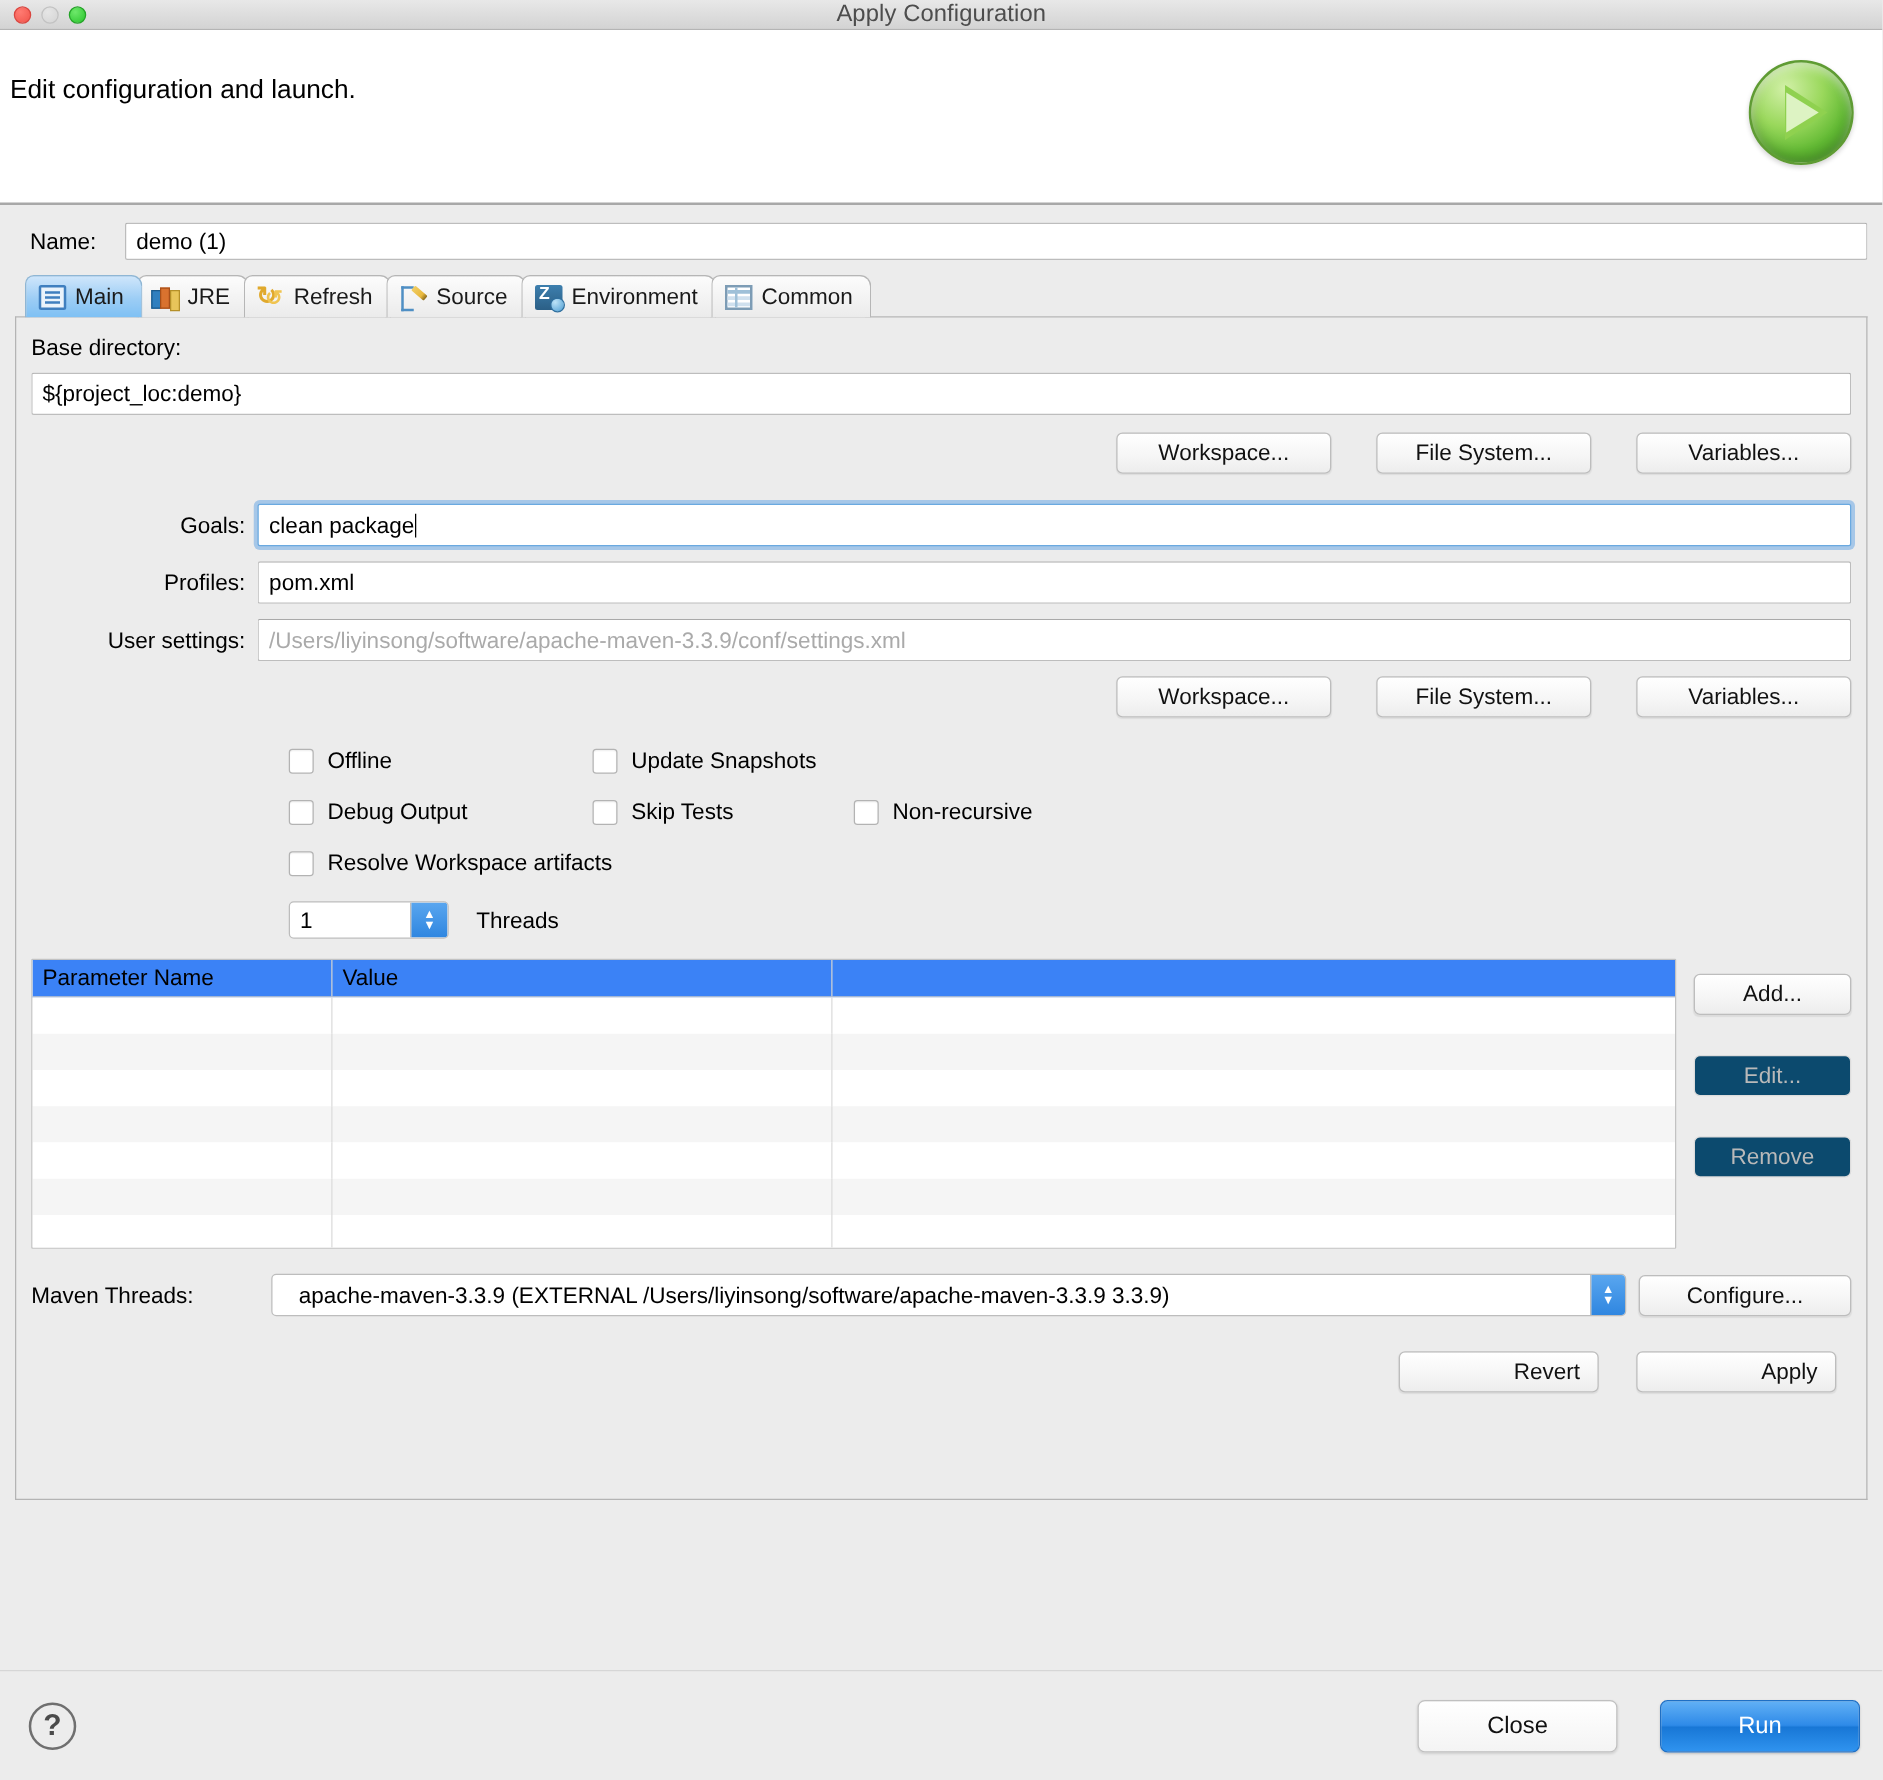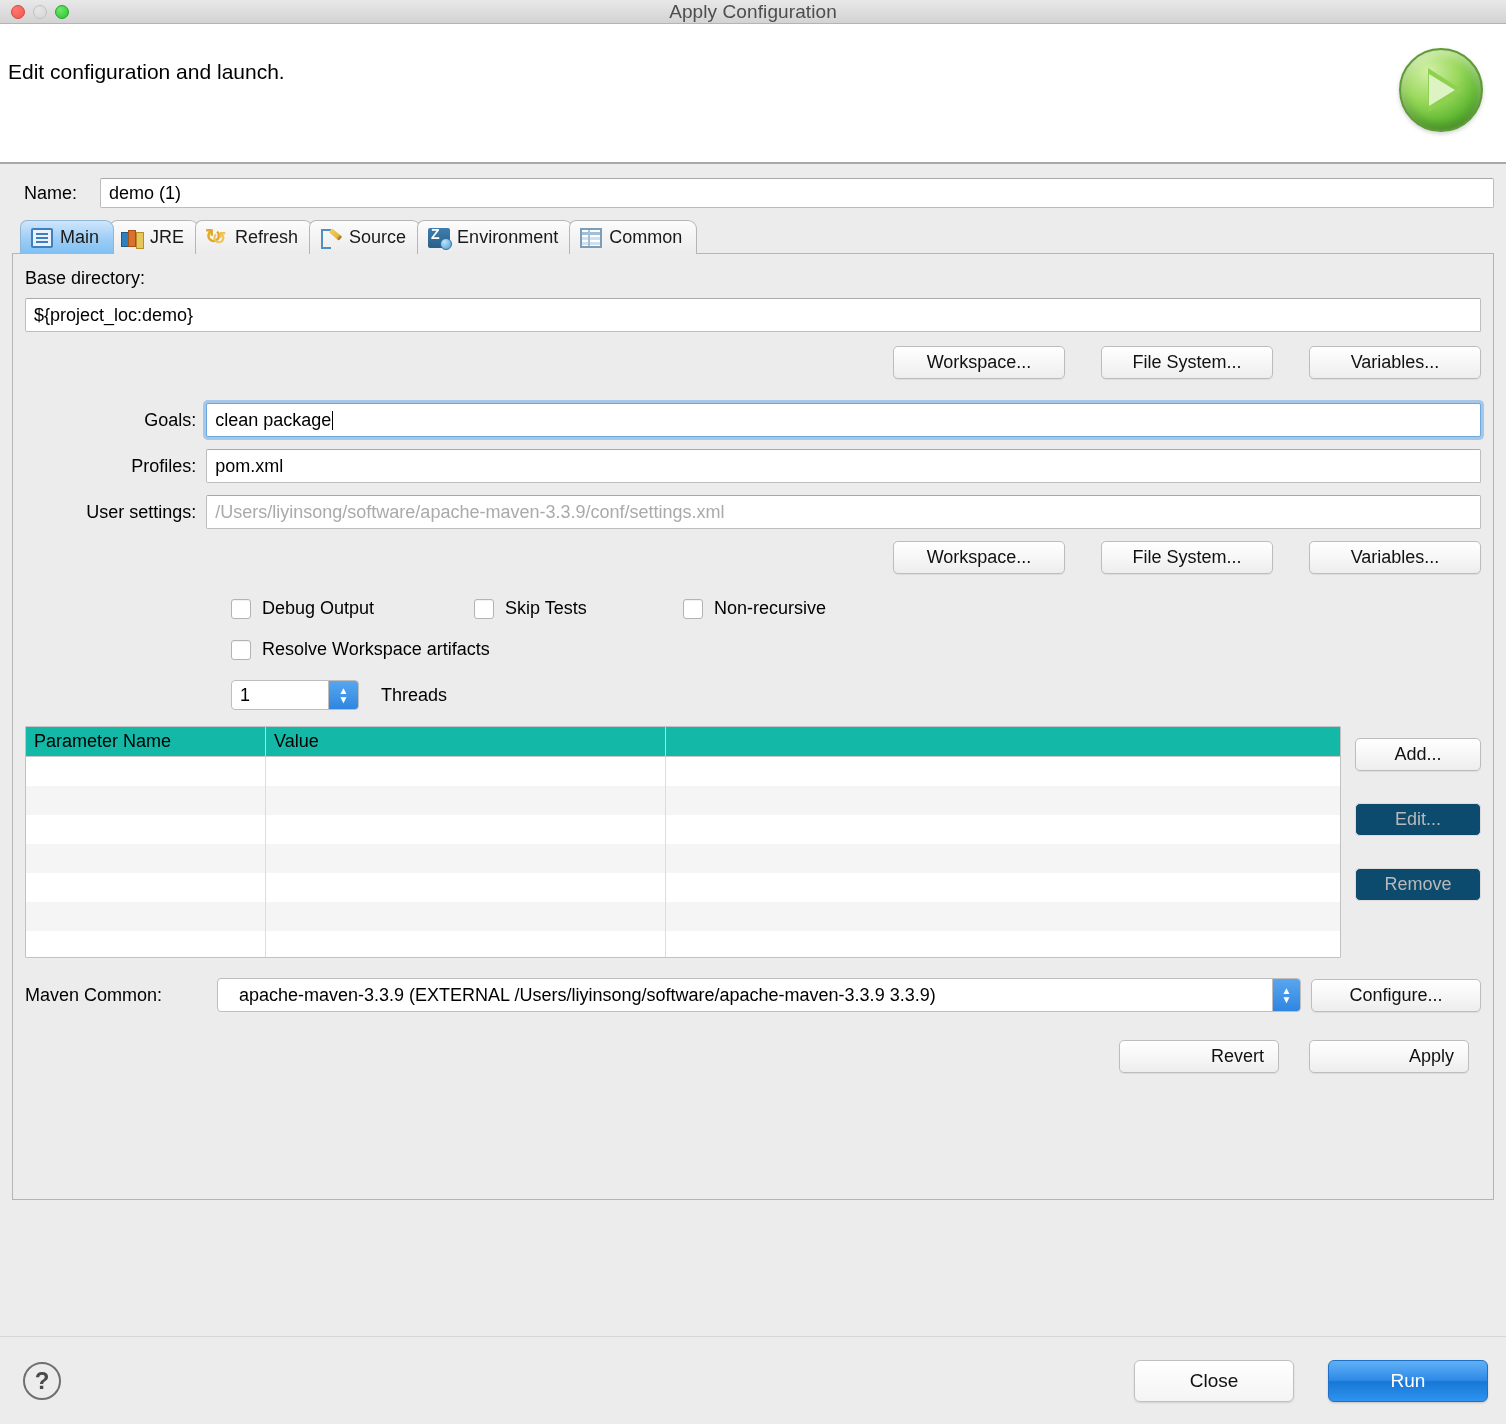--- a/index.html
+++ b/index.html
@@ -220,21 +220,21 @@
     color: #fff; font-size: 10px; line-height: 9px; border-left: 1px solid #bdbdbd;
   }
   .threads-lbl { font-size: 18px; margin-left: 22px; }
 
   
   .table-wrap { display: flex; gap: 14px; }
   .ptable {
     flex: 1; background: #fff; border: 1px solid #c2c2c2;
     border-radius: 1px; overflow: hidden; height: 232px; position: relative;
   }
-  .ptable-head { display: flex; height: 30px; background: #14b8a6; border-bottom: 1px solid #c9c9c9; }
+  .ptable-head { display: flex; height: 30px; background: #3b82f6; border-bottom: 1px solid #c9c9c9; }
   .th {
     font-size: 18px; color: #000; line-height: 29px; padding-left: 8px;
     border-right: 1px solid #d2d2d2;
   }
   .th.c1 { width: 240px; }
   .th.c2 { width: 400px; }
   .th.c3 { flex: 1; border-right: none; }
   .ptable-body { position: relative; }
   .prow { display: flex; height: 29px; }
   .prow:nth-child(odd) { background: #ffffff; }
@@ -373,20 +373,26 @@
 
     <div class="btn-row" style="margin-top:4px;">
       <button class="btn">Workspace...</button>
       <button class="btn">File System...</button>
       <button class="btn">Variables...</button>
     </div>
 
     <div class="checks">
       <div class="check-line" style="padding-left:206px;">
         <span class="cbox"></span>
+        <span class="cb-label" style="min-width:186px;">Offline</span>
+        <span class="cbox"></span>
+        <span class="cb-label">Update Snapshots</span>
+      </div>
+      <div class="check-line" style="padding-left:206px;">
+        <span class="cbox"></span>
         <span class="cb-label" style="min-width:186px;">Debug Output</span>
         <span class="cbox"></span>
         <span class="cb-label" style="min-width:152px;">Skip Tests</span>
         <span class="cbox"></span>
         <span class="cb-label">Non-recursive</span>
       </div>
       <div class="check-line" style="padding-left:206px;">
         <span class="cbox"></span>
         <span class="cb-label">Resolve Workspace artifacts</span>
       </div>
@@ -449,21 +455,21 @@
         </div>
       </div>
       <div class="side-btns">
         <button class="btn">Add...</button>
         <button class="btn disabled">Edit...</button>
         <button class="btn disabled">Remove</button>
       </div>
     </div>
 
     <div class="runtime-row">
-      <div class="runtime-label">Maven Common:</div>
+      <div class="runtime-label">Maven Threads:</div>
       <div class="combo">
         <div class="combo-text">apache-maven-3.3.9 (EXTERNAL /Users/liyinsong/software/apache-maven-3.3.9 3.3.9)</div>
         <div class="combo-arrow">
             <span>▲</span>
             <span>▼</span>
           </div>
       </div>
       <button class="btn" style="min-width:170px;">Configure...</button>
     </div>
 

